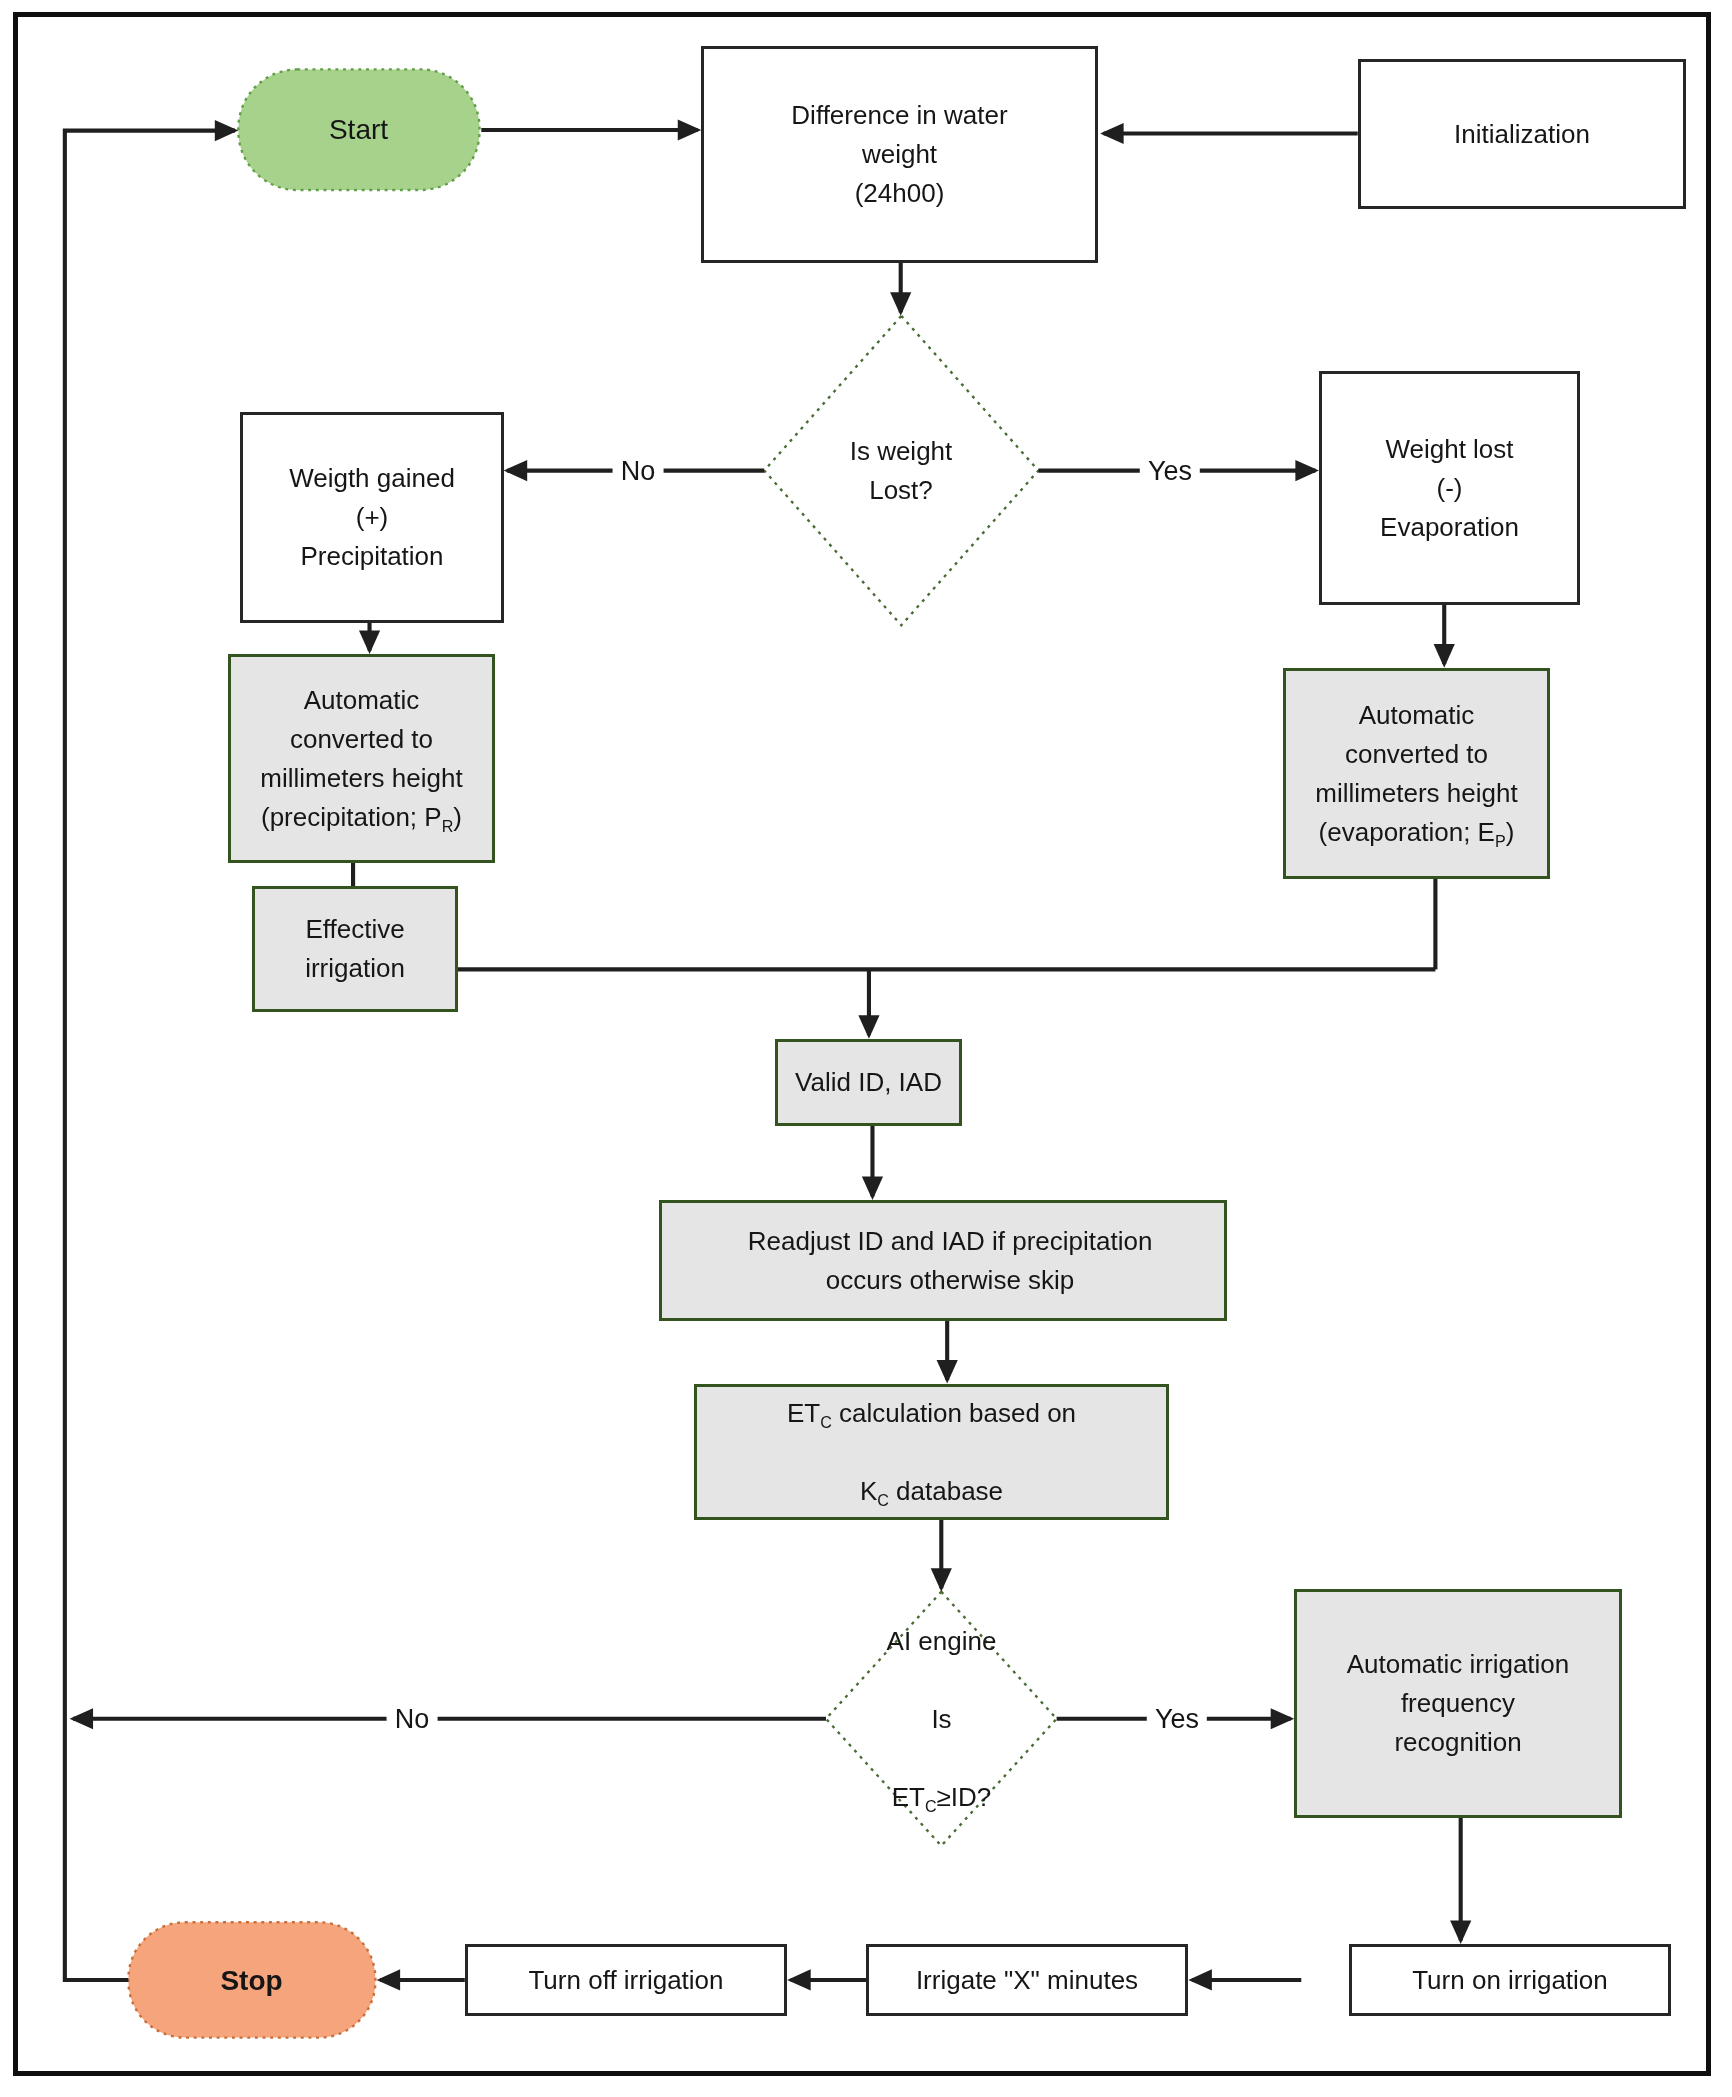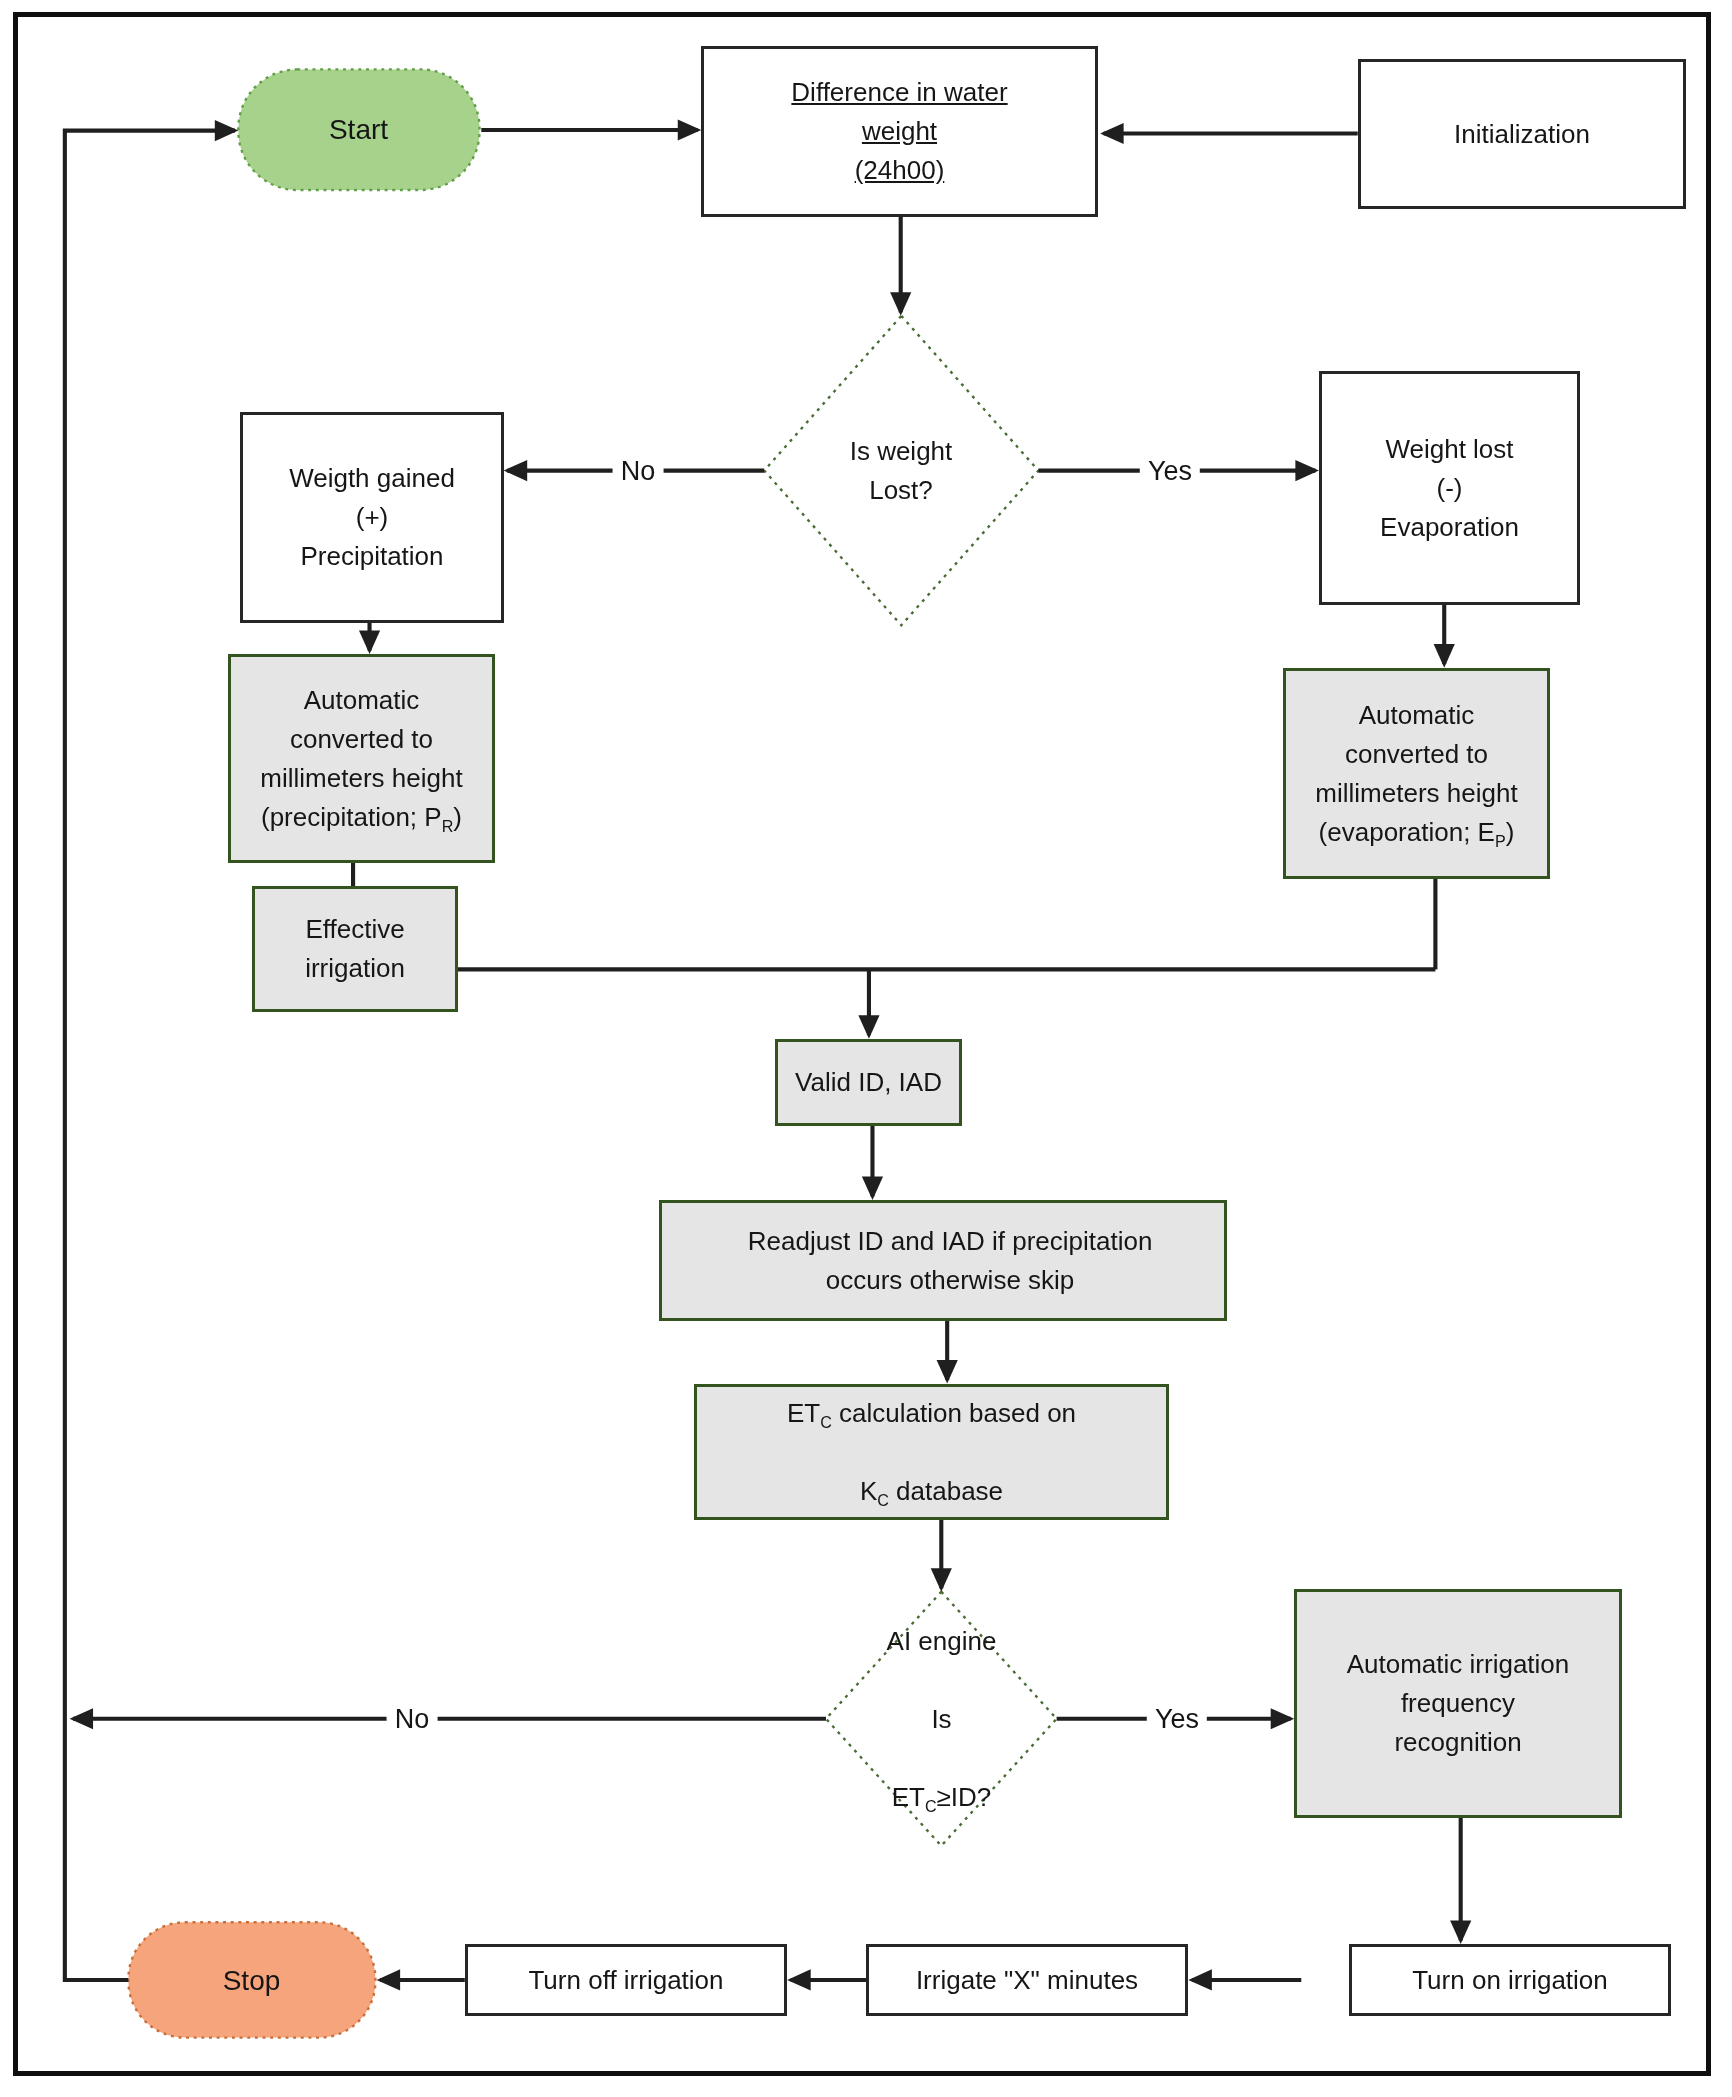--- a/index.html
+++ b/index.html
@@ -78,21 +78,21 @@
   <line x1="1404" y1="2922" x2="124" y2="2922" marker-end="url(#arr)"></line>
   <line x1="1796" y1="2922" x2="2194" y2="2922" marker-end="url(#arr)"></line>
   <line x1="2483" y1="3090" x2="2483" y2="3299" marker-end="url(#arr)"></line>
   <line x1="2212" y1="3366" x2="2026" y2="3366" marker-end="url(#arr)"></line>
   <line x1="1472" y1="3366" x2="1344" y2="3366" marker-end="url(#arr)"></line>
   <line x1="790" y1="3366" x2="646" y2="3366" marker-end="url(#arr)"></line>
 </svg>
 
 <div class="node terminator" style="left:238px;top:69px;width:241px;height:121px;">Start</div>
 
-<div class="node box-black" style="left:701px;top:46px;width:397px;height:171px;text-decoration:underline;">Difference in water
+<div class="node box-black" style="left:701px;top:46px;width:397px;height:217px;">Difference in water
 weight
 (24h00)</div>
 
 <div class="node box-black" style="left:1358px;top:59px;width:328px;height:150px;">Initialization</div>
 
 <div class="node diamond-label" style="left:782px;top:388px;width:238px;height:165px;">Is weight
 Lost?</div>
 
 <div class="node box-black" style="left:240px;top:364px;width:264px;height:211px;margin-top:48px;">Weigth gained
 (+)
@@ -136,21 +136,21 @@
     <div>AI engine</div>
     <div>Is</div>
     <div><span>ET</span><sub>C</sub><span>≥ID?</span></div>
   </div>
 </div>
 
 <div class="node box-green" style="left:1294px;top:1589px;width:328px;height:229px;">Automatic irrigation
 frequency
 recognition</div>
 
-<div class="node terminator" style="left:128px;top:1923px;width:247px;height:115px;">Stop</div>
+<div class="node terminator" style="left:128px;top:1923px;width:247px;height:115px;font-weight:bold;">Stop</div>
 
 <div class="node box-black" style="left:465px;top:1944px;width:322px;height:72px;text-align:right;">Turn off irrigation</div>
 
 <div class="node box-black" style="left:866px;top:1944px;width:322px;height:72px;">Irrigate "X" minutes</div>
 
 <div class="node box-black" style="left:1301px;top:1944px;width:322px;height:72px;margin-left:48px;">Turn on irrigation</div>
 
 <div class="edge-label" style="left:638px;top:471px;">No</div>
 <div class="edge-label" style="left:1170px;top:471px;">Yes</div>
 <div class="edge-label" style="left:412px;top:1719px;">No</div>

